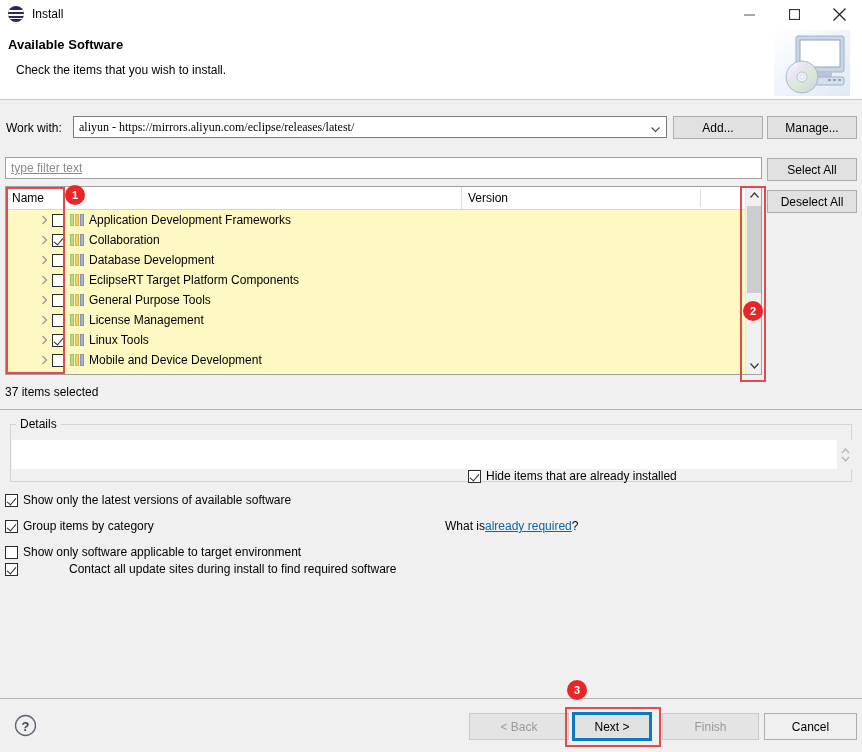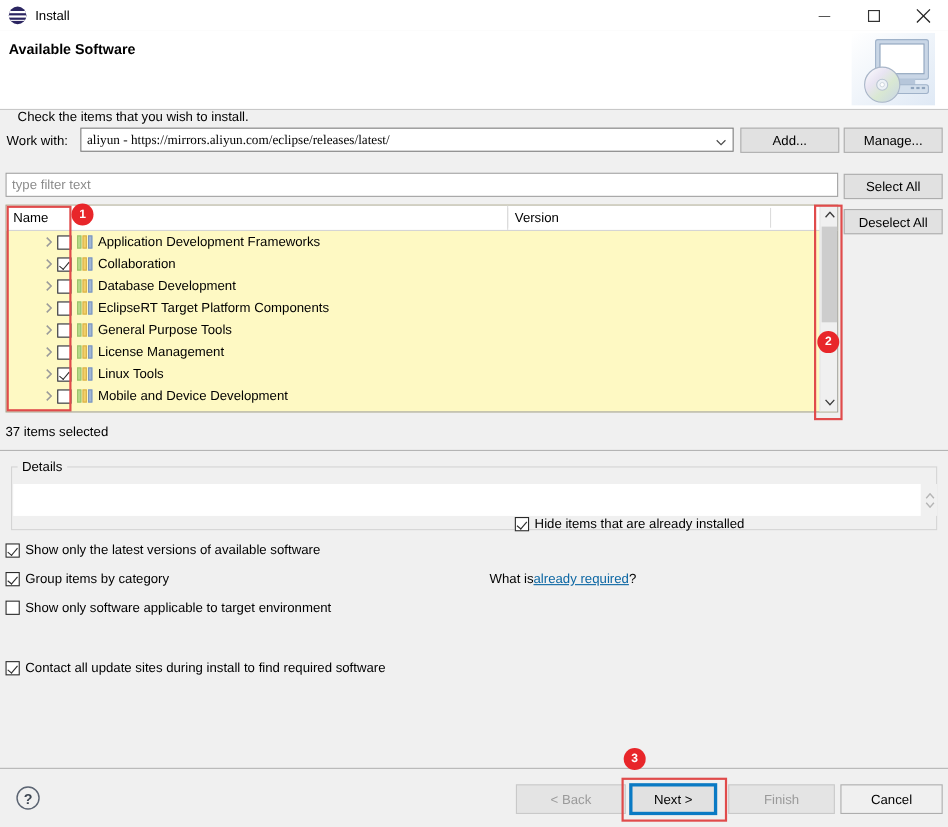--- a/index.html
+++ b/index.html
@@ -66,21 +66,21 @@
     background: #ffffff;
     border-bottom: 1px solid #c8c8c8;
     box-sizing: border-box;
   }
   .hdr-title {
     position: absolute; left: 8px; top: 9px;
     font-size: 13px; font-weight: bold; color: #000;
   }
   .hdr-sub {
     position: absolute; left: 16px; top: 35px;
-    font-size: 12px; color: #000; margin-top: 36px;
+    font-size: 12px; color: #000;
   }
   .banner {
     position: absolute; right: 12px; top: 2px;
     width: 76px; height: 66px;
   }
 
   
   .workwith-label {
     position: absolute; left: 6px; top: 121px;
     font-size: 12px;
@@ -122,21 +122,21 @@
   
   .filter {
     position: absolute; left: 5px; top: 157px;
     width: 757px; height: 22px;
     background: #ffffff;
     border: 1px solid #a0a0a0;
     box-sizing: border-box;
   }
   .filter-text {
     position: absolute; left: 5px; top: 3px;
-    font-size: 12px; color: #8c8c8c;
+    font-size: 12px; color: #8c8c8c; text-decoration: underline;
   }
 
   
   .tree {
     position: absolute; left: 5px; top: 186px;
     width: 757px; height: 189px;
     background: #fef9c3;
     border: 1px solid #a0a0a0;
     box-sizing: border-box;
   }
@@ -265,21 +265,21 @@
   
   .opt {
     position: absolute;
     display: flex; align-items: center;
     font-size: 12px;
   }
   .opt .cbx { margin-right: 5px; }
   #opt-latest   { left: 5px;   top: 493px; }
   #opt-group    { left: 5px;   top: 519px; }
   #opt-target   { left: 5px;   top: 545px; align-items: flex-end; }
-  #opt-contact  { left: 5px;   top: 600px; }
+  #opt-contact  { left: 5px;   top: 562px; gap: 46px; }
   #opt-hide     { left: 436px; top: 469px; margin-left: 32px; }
   .whatis {
     position: absolute; left: 445px; top: 519px;
     font-size: 12px; color: #000;
     display: flex; align-items: center;
   }
   .link {
     color: #0b66a3;
     text-decoration: underline;
     cursor: pointer;

